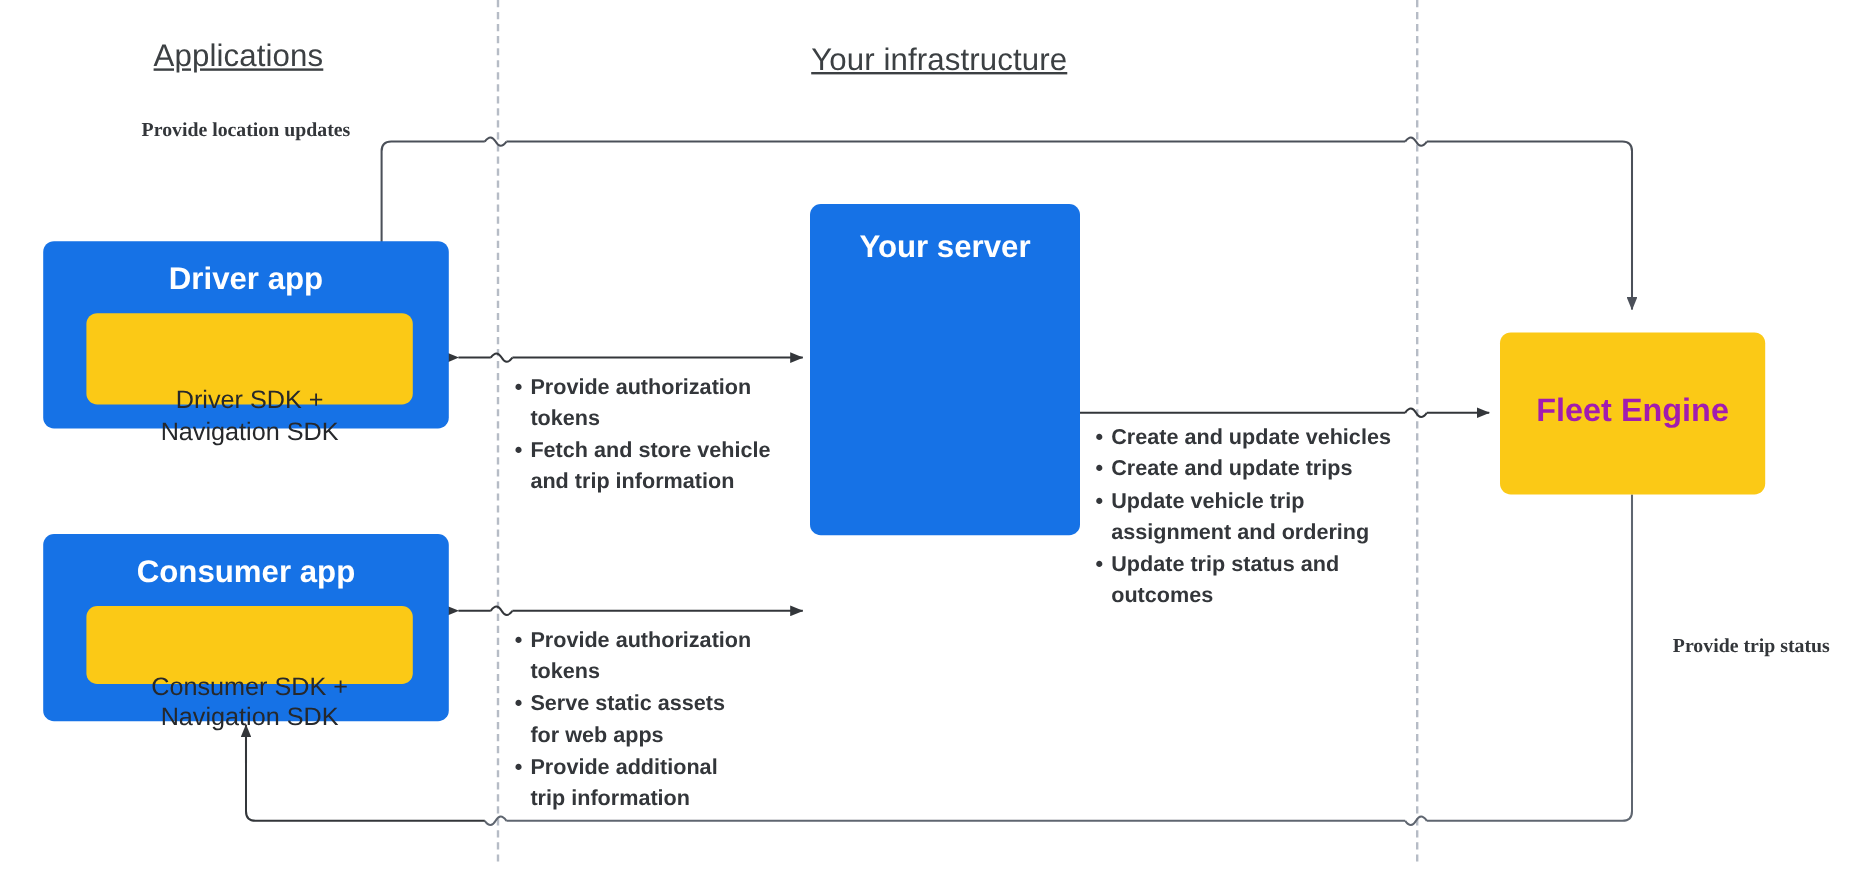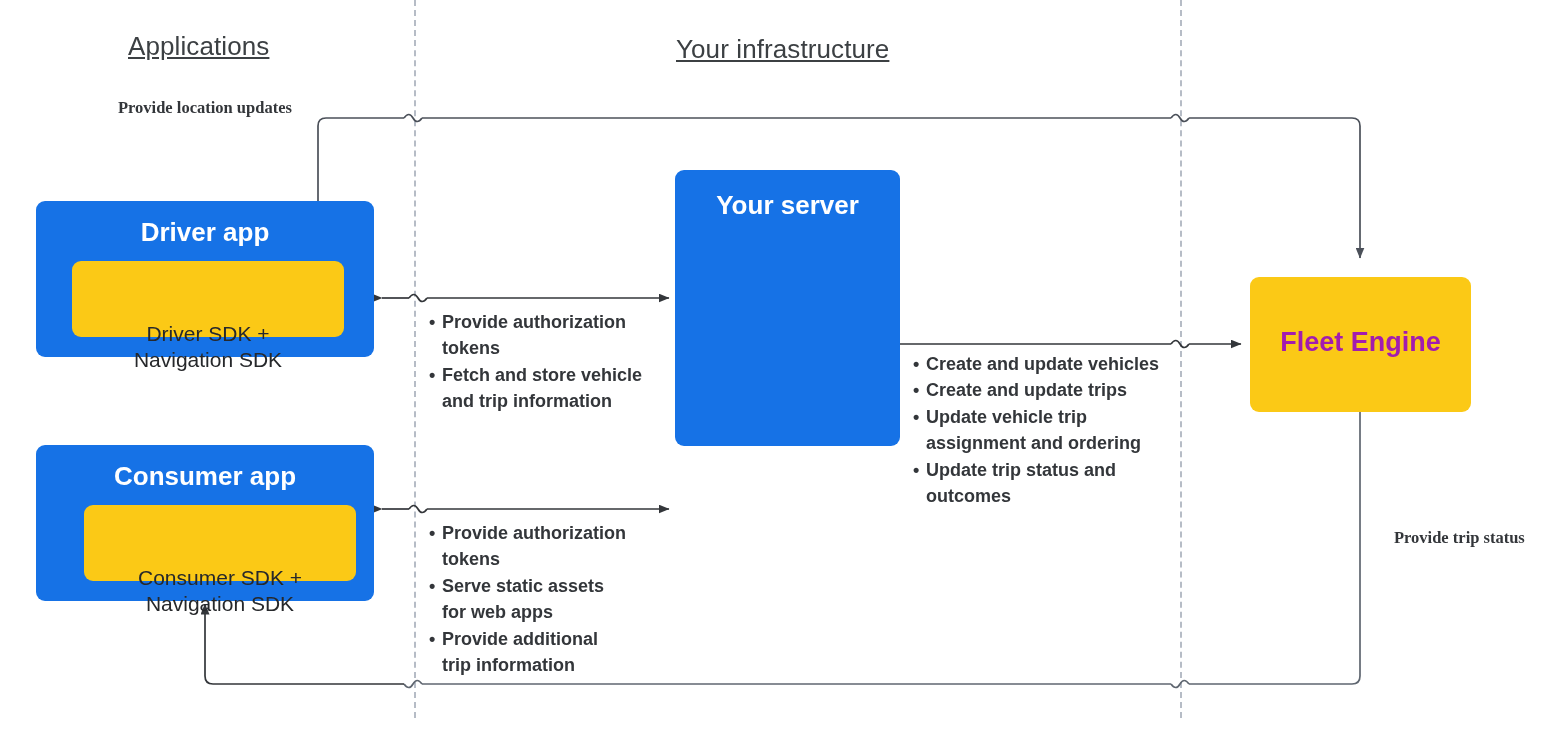--- a/index.html
+++ b/index.html
@@ -151,21 +151,21 @@
 
   <div class="node blue" style="left:36px;top:201px;width:338px;height:156px;">
     <div class="node-title on-blue" style="top:16px;font-size:26px;">Driver app</div>
     <div class="node yellow" style="left:36px;top:60px;width:272px;height:76px;">
       <div class="sdk-label">Driver SDK +<br>Navigation SDK</div>
     </div>
   </div>
 
   <div class="node blue" style="left:36px;top:445px;width:338px;height:156px;">
     <div class="node-title on-blue" style="top:16px;font-size:26px;">Consumer app</div>
-    <div class="node yellow" style="left:48px;top:60px;width:272px;height:76px;">
+    <div class="node yellow" style="left:36px;top:60px;width:272px;height:65px;">
       <div class="sdk-label">Consumer SDK +<br>Navigation SDK</div>
     </div>
   </div>
 
   <div class="node blue" style="left:675px;top:170px;width:225px;height:276px;">
     <div class="node-title on-blue" style="top:20px;font-size:26px;">Your server</div>
   </div>
 
   <div class="node yellow" style="left:1250px;top:277px;width:221px;height:135px;">
     <div class="node-title on-yellow" style="top:50px;font-size:27px;">Fleet Engine</div>

